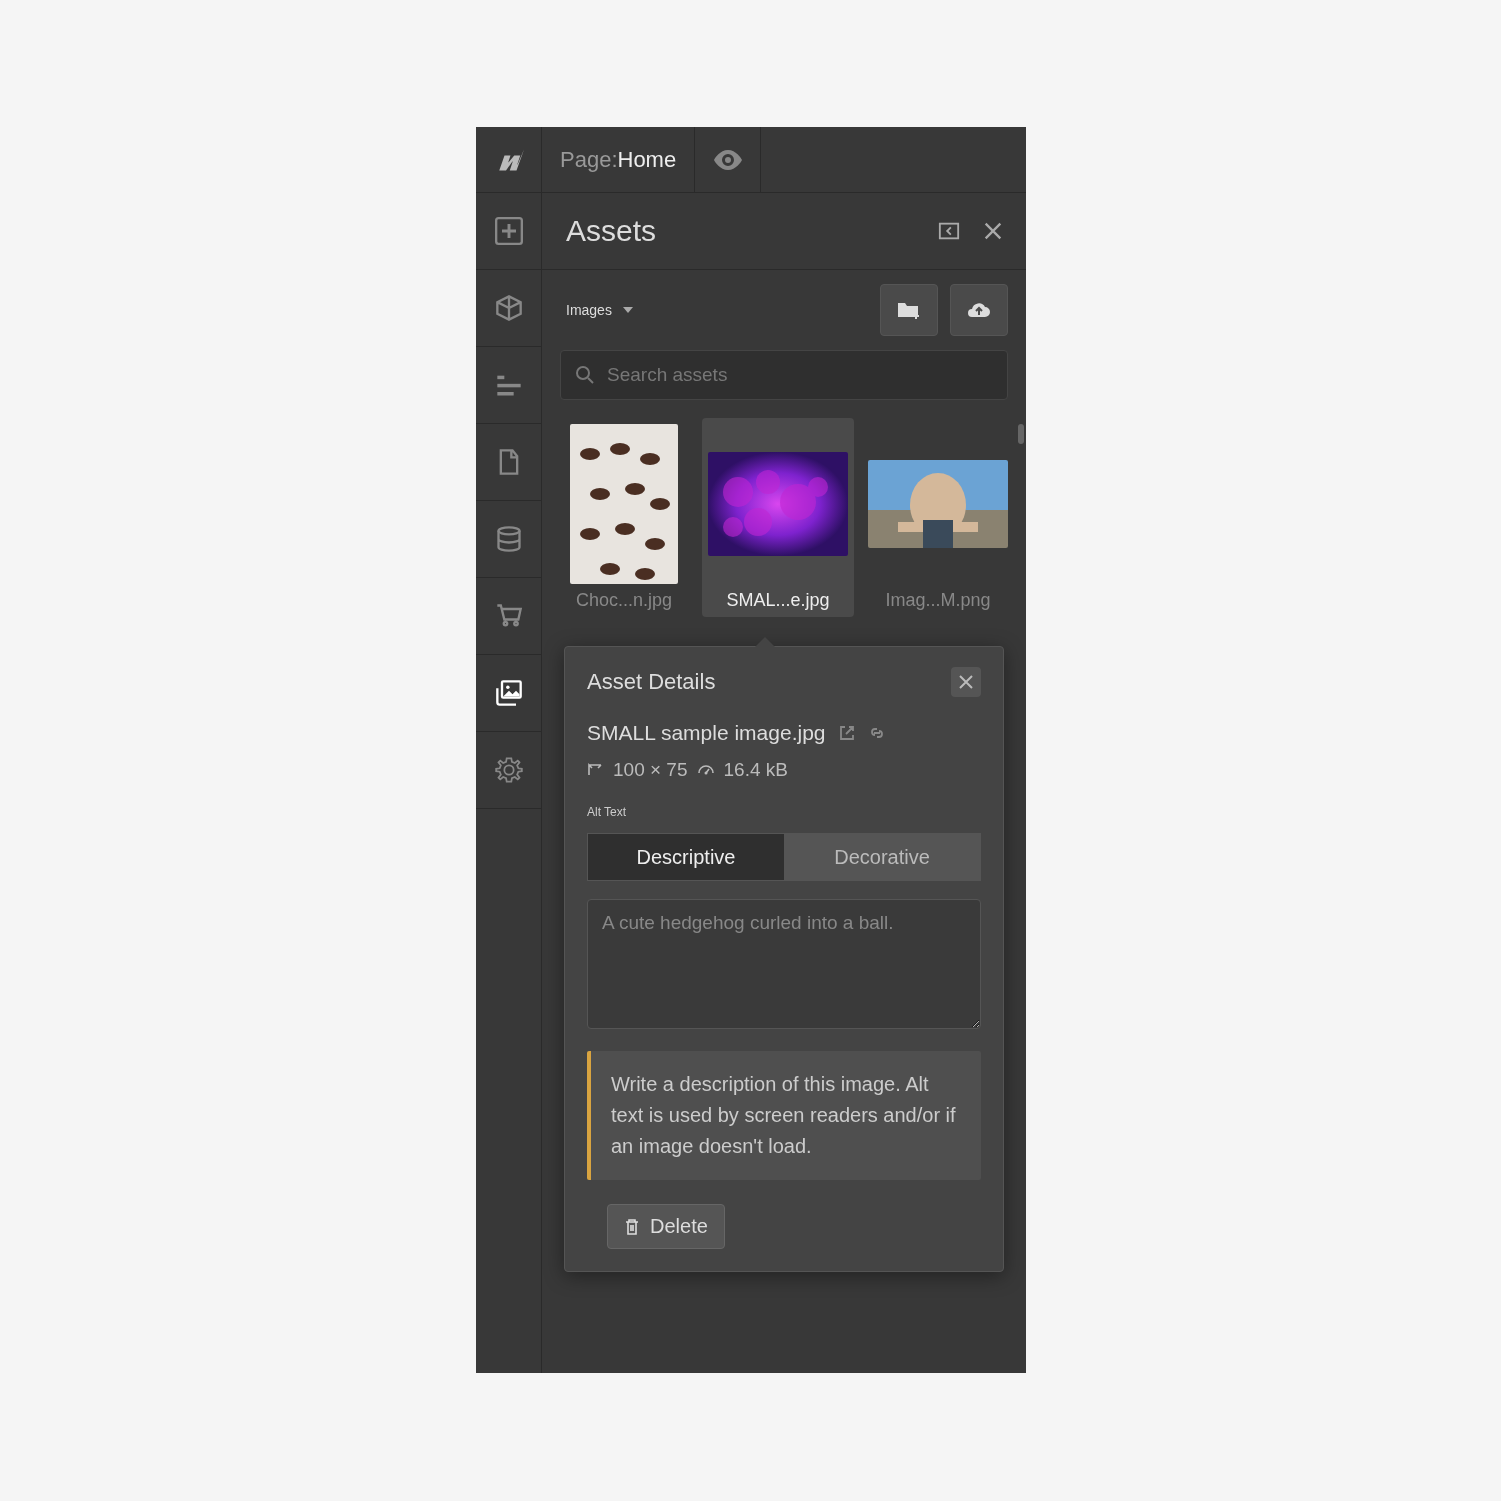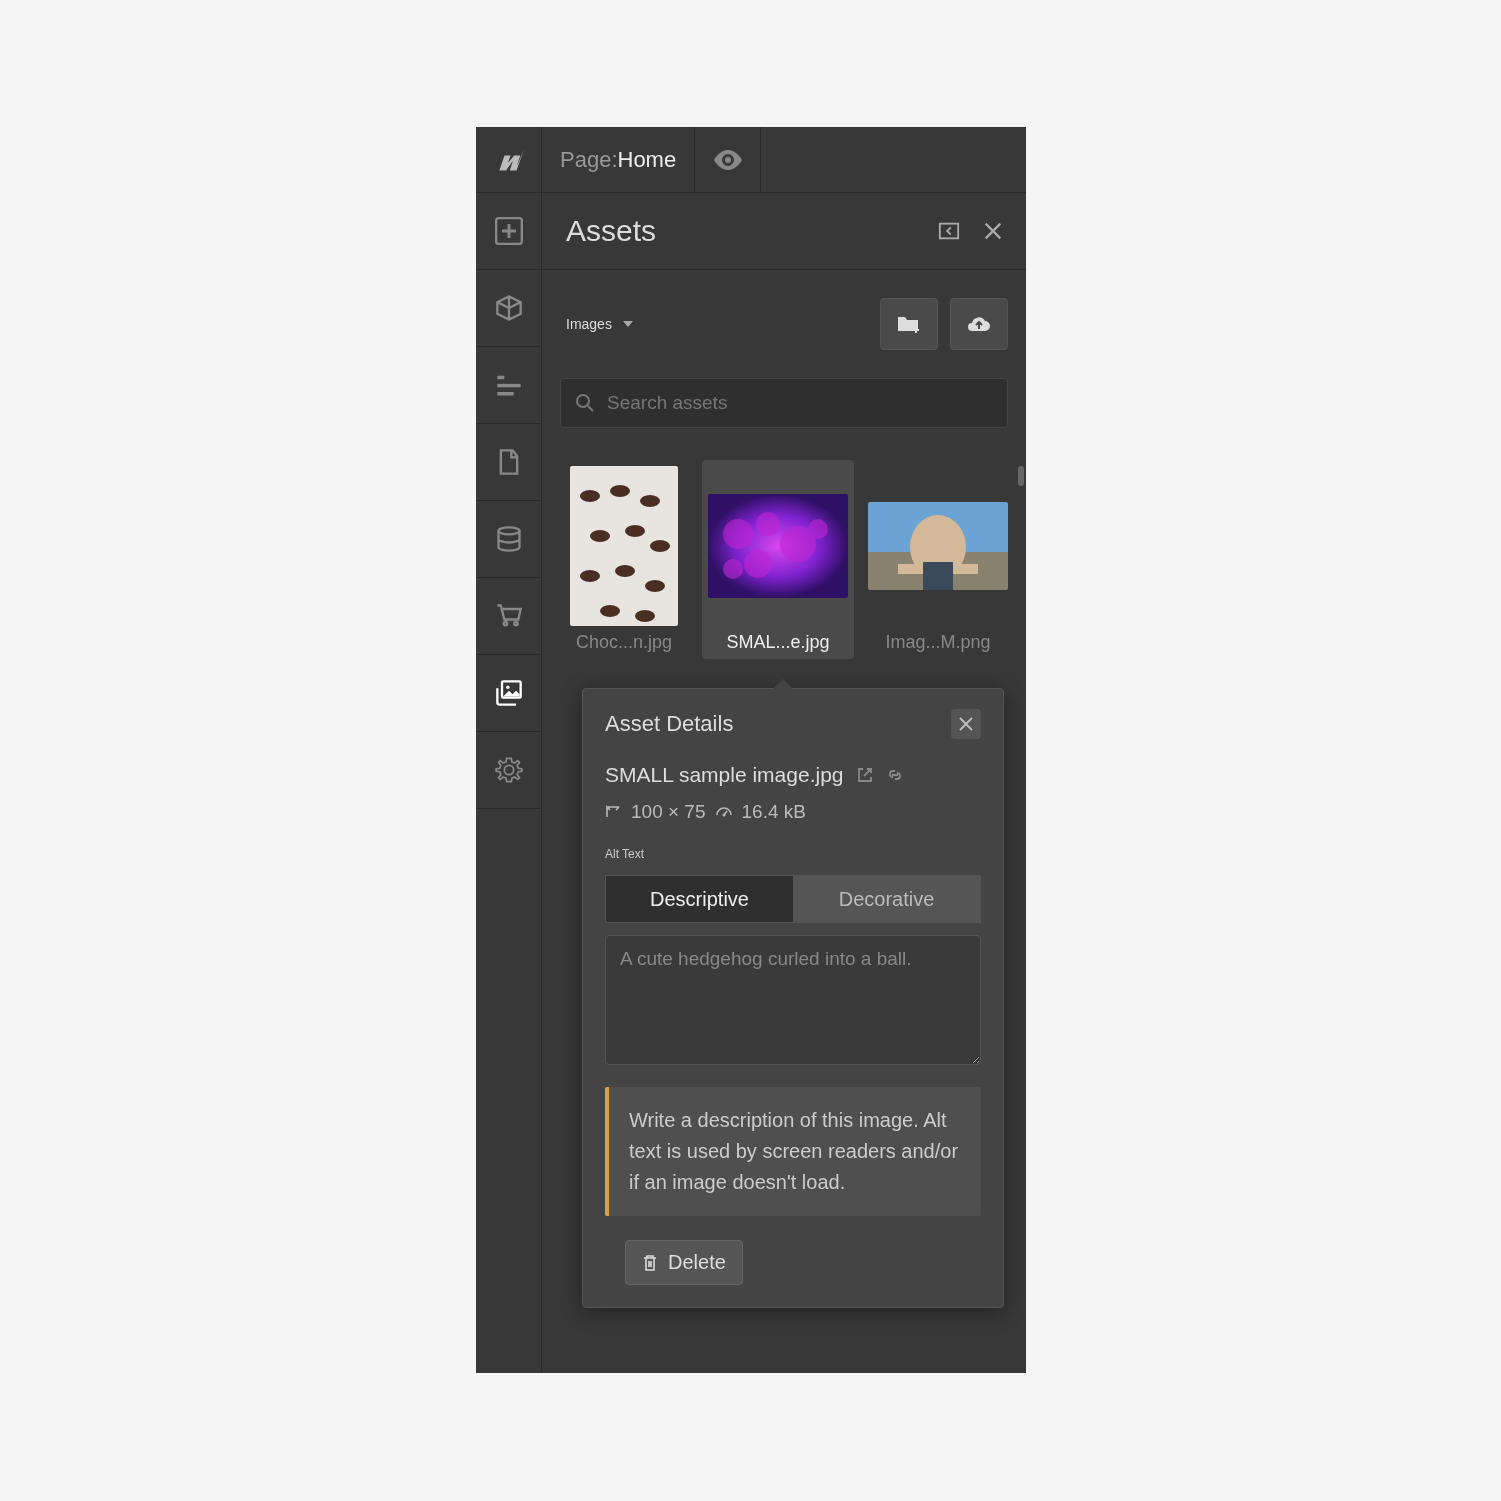--- a/index.html
+++ b/index.html
@@ -80,21 +80,20 @@
   .side-btn svg { width: 28px; height: 28px; fill: #888; }
   .side-btn.active svg { fill: #fff; }
   
   .panel {
     flex: 1;
     background: #383838;
     display: flex;
     flex-direction: column;
     position: relative;
     min-width: 0;
-    gap: 14px;
   }
   .panel-header {
     height: 77px;
     display: flex;
     align-items: center;
     padding: 0 22px 0 24px;
     border-bottom: 1px solid #2a2a2a;
   }
   .panel-header h1 {
     font-size: 30px;
@@ -209,21 +208,21 @@
     margin-top: 6px;
     white-space: nowrap;
     overflow: hidden;
     text-overflow: ellipsis;
     max-width: 100%;
   }
   .thumb-card.selected .thumb-label { color: #eee; }
   
   .popover {
     position: absolute;
-    left: 40px;
+    left: 22px;
     right: 22px;
     top: 228px;
     background: #444;
     border: 1px solid #555;
     border-radius: 4px;
     padding: 20px 22px 22px 22px;
     box-shadow: 0 4px 20px rgba(0,0,0,0.4);
   }
   .popover::before {
     content: "";
@@ -276,21 +275,21 @@
   .meta-row svg { width: 16px; height: 14px; fill: #bbb; }
   .section-label {
     font-size: 12px;
     color: #ccc;
     margin-bottom: 14px;
   }
   .toggle-group {
     display: flex;
     border-radius: 0;
     overflow: hidden;
-    margin-bottom: 12px;
+    margin-bottom: 18px;
     border: 1px solid #555;
   }
   .toggle-btn {
     flex: 1;
     height: 46px;
     display: flex;
     align-items: center;
     justify-content: center;
     font-size: 20px;
     cursor: pointer;

